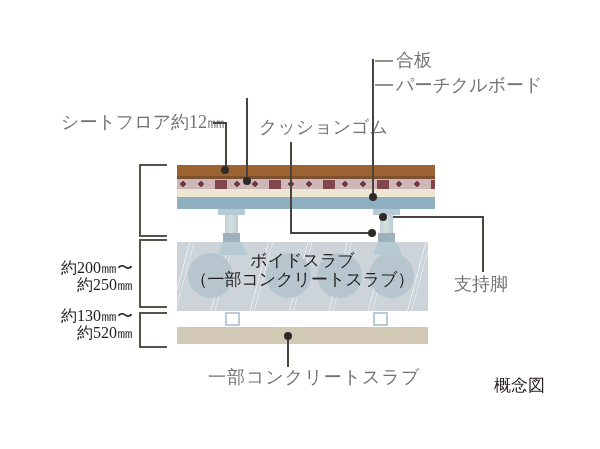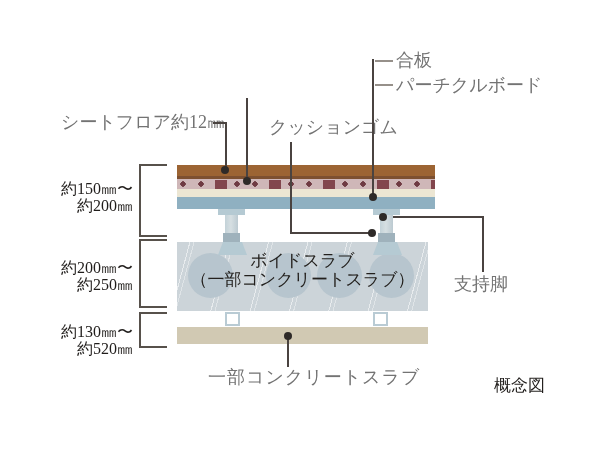--- a/index.html
+++ b/index.html
@@ -57,35 +57,31 @@
   .dot{position:absolute;width:8px;height:8px;border-radius:50%;background:#2e2a28;z-index:4;}
   .tick{position:absolute;width:18px;height:0;border-top:2px solid #96908a;}
   .caption{position:absolute;font-size:17px;white-space:nowrap;color:#201d1b;}
 </style>
 </head>
 <body>
 
 <div id="stage">
 
   <div class="lbl" style="left:61px;top:112px;">シートフロア約12㎜</div>
-  <div class="lbl" style="left:269px;top:117px;">クッションゴム</div>
+  <div class="lbl" style="left:259px;top:117px;">クッションゴム</div>
   <div class="lbl" style="left:396px;top:50px;">合板</div>
   <div class="lbl" style="left:454px;top:274px;">支持脚</div>
   <div class="lbl" style="left:396px;top:75px;">パーチクルボード</div>
   <div class="lbl" style="left:208px;top:367px;letter-spacing:1px;">一部コンクリートスラブ</div>
 
-  <div class="dim" style="top:180px;">
-    <div>約150㎜〜</div>
-    <div>約200㎜</div>
-  </div>
   <div class="dim" style="top:259px;">
     <div>約200㎜〜</div>
     <div>約250㎜</div>
   </div>
-  <div class="dim" style="top:323px;">
+  <div class="dim" style="top:307px;">
     <div>約130㎜〜</div>
     <div>約520㎜</div>
   </div>
 
   <div class="bracket" style="top:164px;height:73px;"></div>
   <div class="bracket" style="top:239px;height:69px;"></div>
   <div class="bracket" style="top:312px;height:36px;"></div>
 
   <div class="layer layer-brown abs"></div>
   <div class="layer layer-pink abs">

